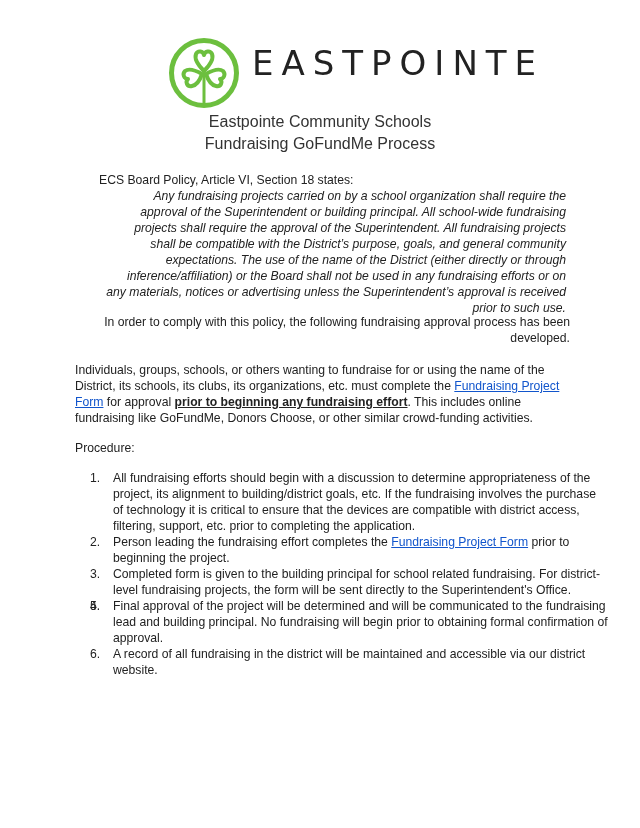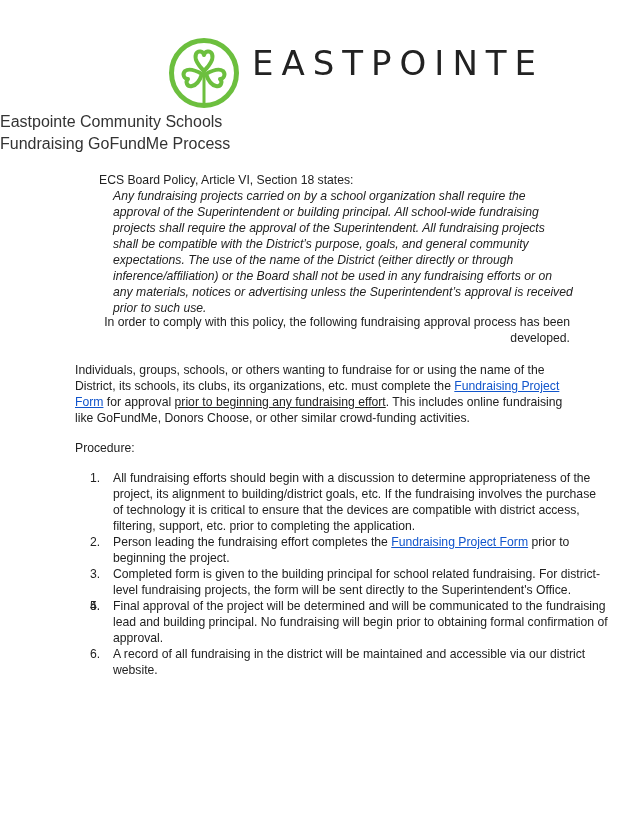--- a/index.html
+++ b/index.html
@@ -4,27 +4,27 @@
 <style>
   html, body { margin:0; padding:0; background:#ffffff; }
   body { width:640px; height:828px; position:relative; overflow:hidden;
          font-family:"Liberation Sans", sans-serif; color:#222; }
   .logo { position:absolute; left:168px; top:37px; width:310px; height:72px; }
   .logo svg.clover { position:absolute; left:0; top:0; width:72px; height:72px; }
   .logo .name { position:absolute; left:84px; top:6px; font-family:"DejaVu Sans", sans-serif;
                 font-size:34px; letter-spacing:8px; color:#222; font-weight:400; line-height:40px; }
   .logo .sub { position:absolute; left:86px; top:46px; font-family:"DejaVu Sans", sans-serif;
                font-size:15px; font-weight:bold; letter-spacing:3px; color:#222; line-height:20px; }
-  .title { position:absolute; left:0; width:640px; font-size:16px; color:#333; }
+  .title { position:absolute; left:0; width:640px; text-align:center; font-size:16px; color:#333; }
   .t1 { top:113px; } .t2 { top:135px; }
   .text { font-size:12.2px; line-height:16px; color:#222; }
   .p { position:absolute; left:75px; width:495px; }
-  .quote { position:absolute; left:113px; width:460px; font-style:italic; }
+  .quote { position:absolute; left:106px; width:460px; font-style:italic;text-align:right; }
   a.link { color:#1155cc; text-decoration:underline; }
-  .bold-u { font-weight:normal; text-decoration:underline; }
+  .bold-u { font-weight:bold; text-decoration:underline; }
   ol { position:absolute; left:75px; top:470px; width:495px; margin:0; padding:0 0 0 38px; list-style:none; }
   ol li { position:relative; margin:0; }
   ol li .num { position:absolute; left:-23px; top:0; }
 </style>
 </head>
 <body>
 
 <div class="logo">
   <svg class="clover" viewBox="0 0 72 72">
     <circle cx="36" cy="36" r="32.5" fill="none" stroke="#6cbf3e" stroke-width="5"></circle>

